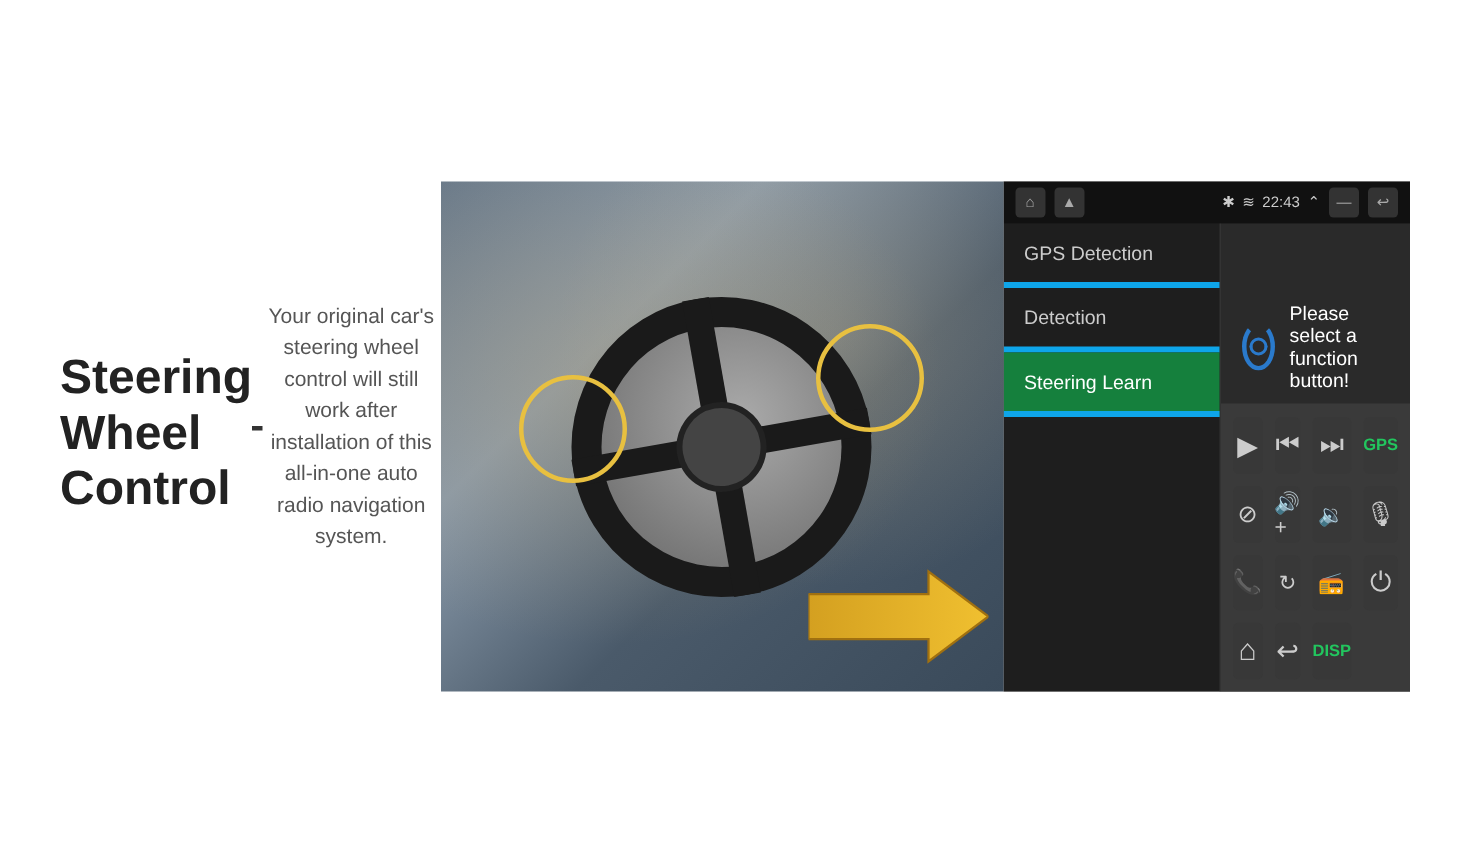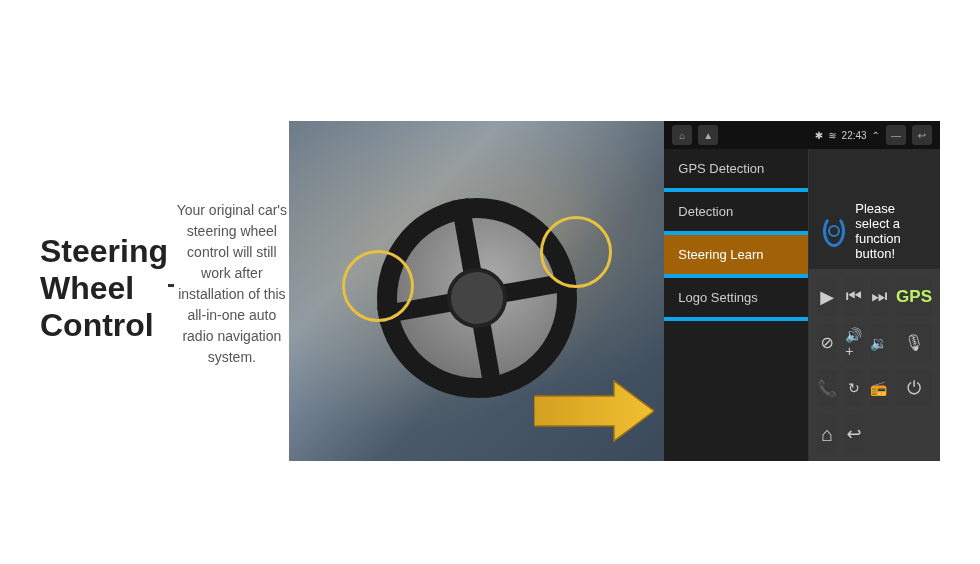--- a/index.html
+++ b/index.html
@@ -161,21 +161,21 @@
 
     .menu-item {
       padding: 12px 14px;
       color: #ccc;
       font-size: 13px;
       border-bottom: 4px solid #0ea5e9;
       cursor: pointer;
     }
 
     .menu-item.active {
-      background: #a16207;
+      background: #15803d;
       color: #fff;
     }
 
     
     .function-panel {
       flex: 1;
       background: #2a2a2a;
       display: flex;
       flex-direction: column;
       padding: 0;
@@ -222,23 +222,23 @@
       border-radius: 4px;
       display: flex;
       align-items: center;
       justify-content: center;
       cursor: pointer;
       color: #ccc;
       font-size: 18px;
     }
 
     .fn-btn.text-btn {
-      font-size: 17px;
+      font-size: 11px;
       font-weight: bold;
-      color: #bef264;
+      color: #22c55e;
     }
 
     
     .big-arrow {
       position: absolute;
       bottom: 15px;
       right: 10px;
     }
 
     
@@ -343,21 +343,20 @@
           <div class="nav-icon">↩</div>
         </div>
       </div>
 
       <div class="display-body">
 
         <div class="menu-list">
           <div class="menu-item">GPS Detection</div>
           <div class="menu-item">Detection</div>
           <div class="menu-item active">Steering Learn</div>
-          <div class="menu-item">Logo Settings</div>
         </div>
 
         <div class="function-panel">
           <div class="panel-header">
             <div class="sync-icon">
               <svg width="16" height="16" viewBox="0 0 16 16" fill="none">
                 <path d="M13 8c0-2.76-2.24-5-5-5S3 5.24 3 8" stroke="#2a7acc" stroke-width="2" stroke-linecap="round"></path>
                 <path d="M3 8c0 2.76 2.24 5 5 5s5-2.24 5-5" stroke="#2a7acc" stroke-width="2" stroke-linecap="round"></path>
               </svg>
             </div>
@@ -376,19 +375,20 @@
             <div class="fn-btn" style="font-size:14px;">🔉</div>
             <div class="fn-btn" style="font-size:16px;">🎙</div>
 
             <div class="fn-btn" style="font-size:16px;">📞</div>
             <div class="fn-btn" style="font-size:14px;">↻</div>
             <div class="fn-btn" style="font-size:14px;">📻</div>
             <div class="fn-btn" style="font-size:18px;">⏻</div>
 
             <div class="fn-btn" style="font-size:20px;">⌂</div>
             <div class="fn-btn" style="font-size:18px;">↩</div>
+            <div class="fn-btn text-btn">DISP</div>
           </div>
         </div>
       </div>
     </div>
 
   </div>
 </div>
 
 </body></html>

